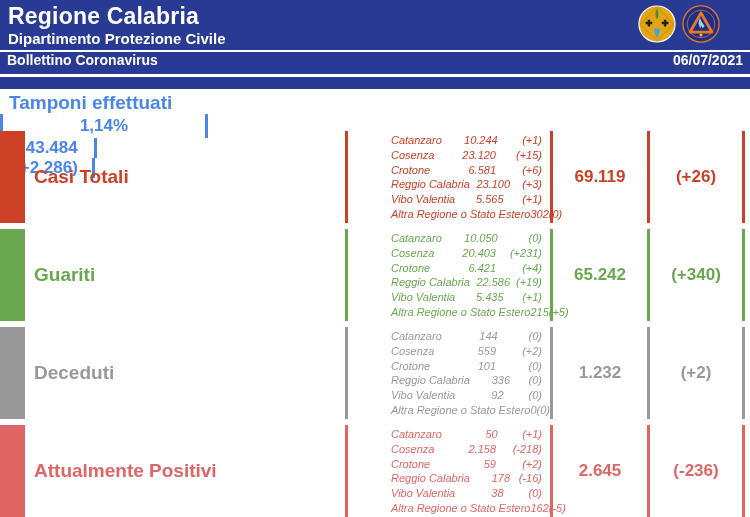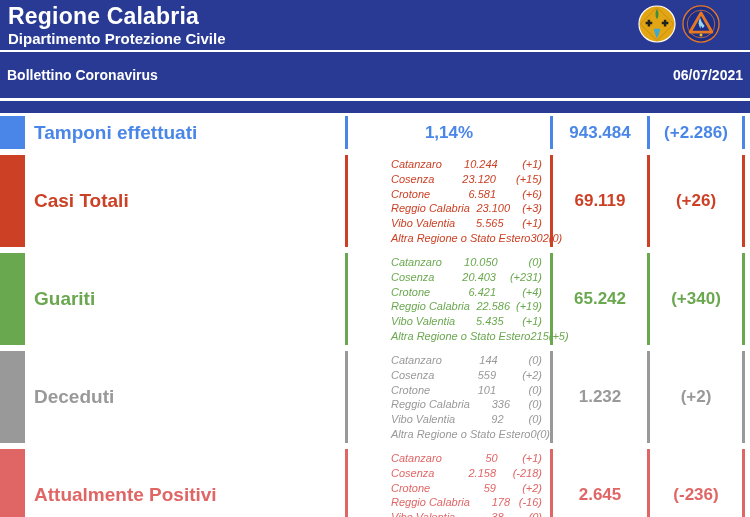--- a/index.html
+++ b/index.html
@@ -25,22 +25,22 @@
   .topbar .subtitle{font-size:15px;font-weight:bold;line-height:19px;}
   .logos{display:flex;gap:6px;align-items:flex-start;padding-top:2px;}
   .logos svg{width:38px;height:38px;display:block;}
   
   .bulletin-bar{
     height:22px;
     background:var(--navy);
     color:#fff;
     display:flex;
     justify-content:space-between;
-    align-items:center;
-    padding:12px 7px;
+    align-items:flex-start;
+    padding:0 7px;
     font-size:14px;
     font-weight:bold;
     border-bottom:3px solid #fff;
   }
   .solid-strip{height:12px;background:var(--navy);margin-bottom:3px;}
   
   .col-headers{
     margin-left:345px;
     height:13px;
     display:flex;
@@ -78,21 +78,21 @@
   .stat-row .total{width:97px;flex:none;}
   .stat-row .variation{width:95px;flex:none;}
   .prow{
     display:flex;align-items:baseline;
     font-style:italic;font-size:11px;color:var(--c);
     line-height:14px;padding-left:6px;
   }
   .pname{flex:1;white-space:nowrap;margin-left:37px;}
   .pval{width:58px;text-align:right;white-space:nowrap;}
   .pvar{width:46px;text-align:right;padding-right:8px;white-space:nowrap;}
-  .row-tamponi{height:33px;}
+  .row-tamponi{height:33px;flex-direction:column;}
   .row-tall{height:92px;}
   .row-last{margin-bottom:0;}
   .pct-value{
     font-weight:bold;font-size:17px;color:var(--c);
     text-align:center;width:100%;
   }
 </style>
 </head>
 <body>
 

